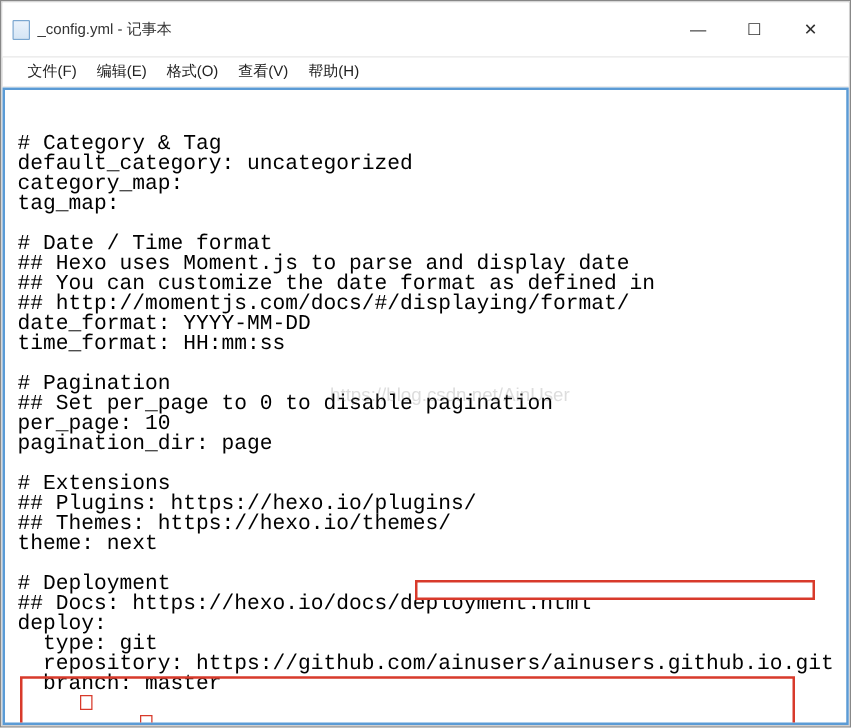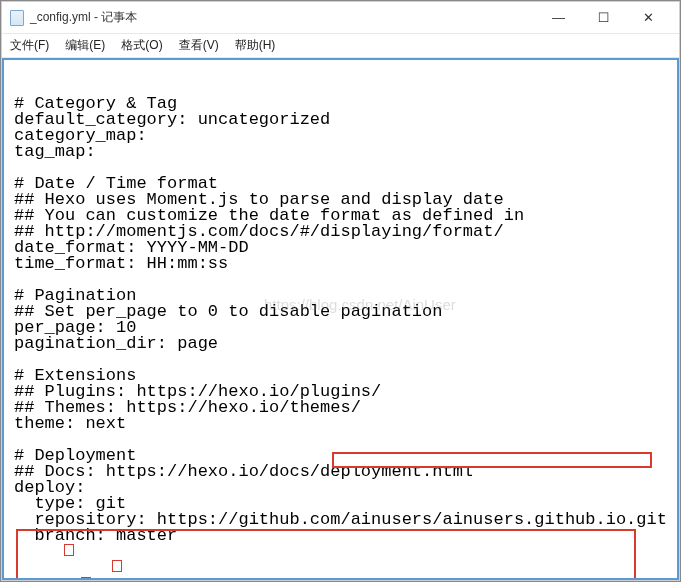--- a/index.html
+++ b/index.html
@@ -10,21 +10,21 @@
     height: 582px;
     position: relative;
     border: 1px solid #888;
   }
   .window {
     width: 100%; height: 100%;
     display: flex; flex-direction: column;
     border: 1px solid #d0d0d0;
   }
   .titlebar {
-    height: 32px;
+    height: 44px;
     display: flex;
     align-items: center;
     padding: 0 8px;
     background: #fff;
     border-bottom: 1px solid #e8e8e8;
     text-align: center;
   }
   .titlebar .icon-file {
     width: 14px; height: 16px; margin-right: 6px;
     border: 1px solid #7ba7d0;
@@ -36,21 +36,21 @@
   }
   .titlebar .spacer { flex: 1; }
   .winbtns { display: flex; height: 100%; }
   .winbtn {
     width: 45px; display: flex; align-items: center; justify-content: center;
     font-size: 13px; color: #333;
   }
   .menubar {
     height: 24px;
     display: flex; align-items: center;
-    padding: 0 8px; gap: 16px;
+    padding: 0 20px; gap: 16px;
     font-size: 12px; color: #222;
     border-bottom: 1px solid #e8e8e8;
   }
   .menuitem { white-space: nowrap; }
   .client {
     flex: 1;
     border: 2px solid #5b9bd5;
     margin: 0;
     overflow: hidden;
     position: relative;

